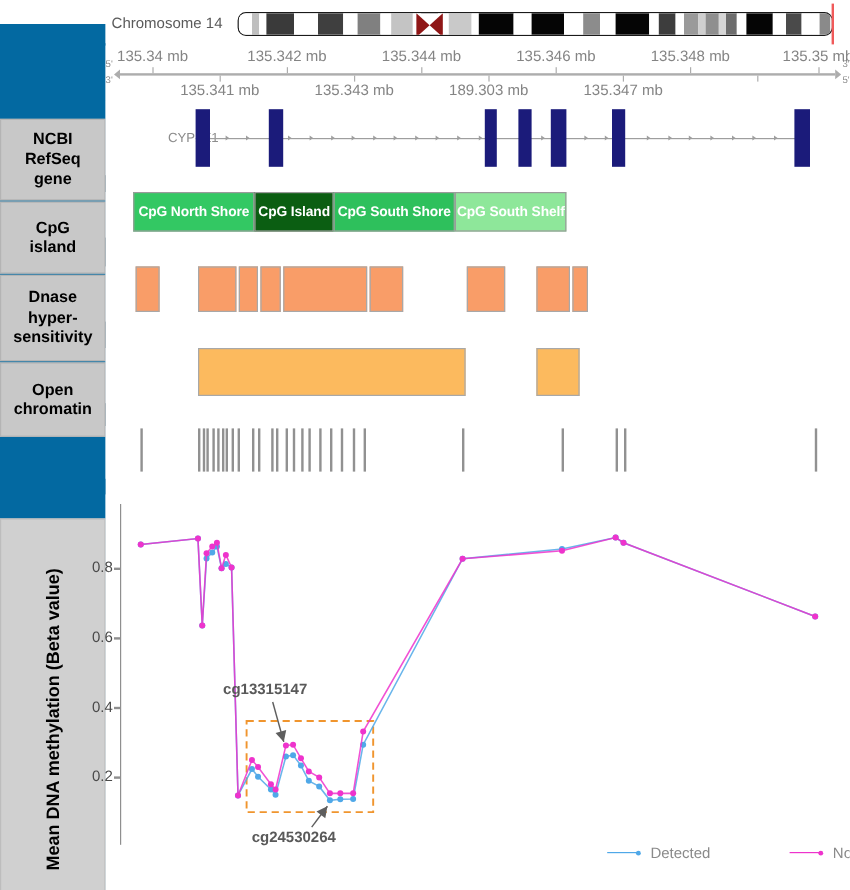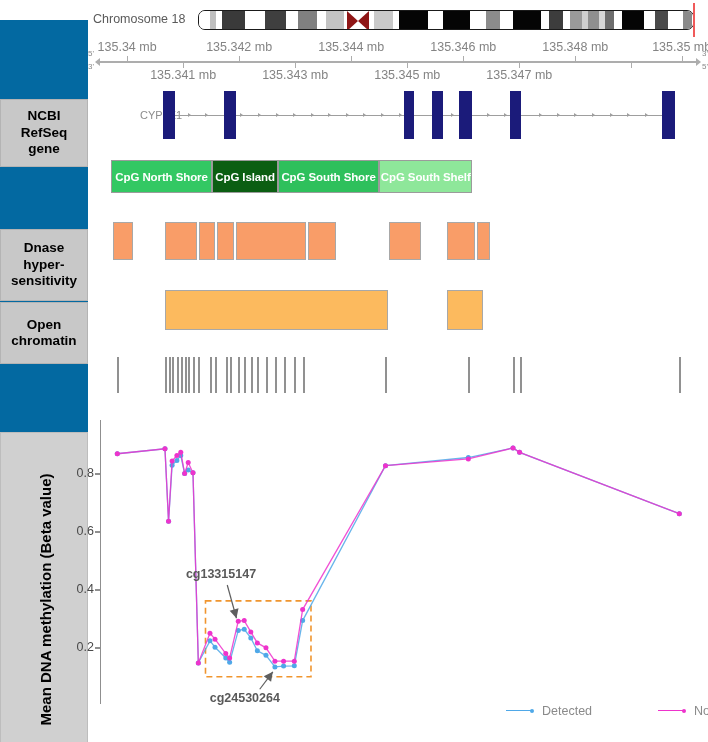--- a/index.html
+++ b/index.html
@@ -83,20 +83,26 @@
 <div class="root">
 
   <div class="side-col">
     <div class="side-cell" id="sc0" style="top: 79px; height: 68px;">
       <span>
           <div>NCBI</div>
           <div>RefSeq</div>
           <div>gene</div>
         </span>
     </div>
+    <div class="side-cell" id="sc1" style="top: 148px; height: 60px;">
+      <span>
+          <div>CpG</div>
+          <div>island</div>
+        </span>
+    </div>
     <div class="side-cell" id="sc2" style="top: 209px; height: 72px;">
       <span>
           <div>Dnase</div>
           <div>hyper-</div>
           <div>sensitivity</div>
         </span>
     </div>
     <div class="side-cell" id="sc3" style="top: 282px; height: 62px;">
       <span>
           <div>Open</div>
@@ -104,21 +110,21 @@
         </span>
     </div>
     <div class="side-plot" id="sc5" style="top: 412px; height: 330px;">
       <div class="ytitle">
         <span>Mean DNA methylation (Beta value)</span>
       </div>
     </div>
   </div>
 
   <div class="track" id="tr-ideo" style="top: 2px; height: 34px;">
-      <div class="ideo-label" style="left: 5px; top: 10px;">Chromosome 18</div>
+      <div class="ideo-label" style="left: 5px; top: 10px;">Chromosome 14</div>
       <div class="ideo" style="left: 110px; top: 8px; width: 496px; height: 20px;">
         <div class="band" style="left: 0px; width: 10.912px; background: rgb(255, 255, 255);"></div>
         <div class="band" style="left: 10.912px; width: 5.952px; background: rgb(191, 191, 191);"></div>
         <div class="band" style="left: 16.864px; width: 5.952px; background: rgb(255, 255, 255);"></div>
         <div class="band" style="left: 22.816px; width: 22.816px; background: rgb(58, 58, 58);"></div>
         <div class="band" style="left: 45.632px; width: 20.832px; background: rgb(255, 255, 255);"></div>
         <div class="band" style="left: 66.464px; width: 20.832px; background: rgb(63, 63, 63);"></div>
         <div class="band" style="left: 87.296px; width: 11.904px; background: rgb(255, 255, 255);"></div>
         <div class="band" style="left: 99.2px; width: 18.848px; background: rgb(128, 128, 128);"></div>
         <div class="band" style="left: 118.048px; width: 8.928px; background: rgb(255, 255, 255);"></div>
@@ -170,21 +176,21 @@
       <div class="axis-lab" style="left: 375.262px; top: 2px;">135.346 mb</div>
       <div class="axis-tick" style="left: 375.262px; top: 18px; height: 5px;"></div>
       <div class="axis-lab" style="left: 487.31px; top: 2px;">135.348 mb</div>
       <div class="axis-tick" style="left: 487.31px; top: 18px; height: 5px;"></div>
       <div class="axis-lab" style="left: 593.696px; top: 2px;">135.35 mb</div>
       <div class="axis-tick" style="left: 593.696px; top: 18px; height: 5px;"></div>
       <div class="axis-lab" style="left: 95.142px; top: 30px;">135.341 mb</div>
       <div class="axis-tick" style="left: 95.142px; top: 25px; height: 5px;"></div>
       <div class="axis-lab" style="left: 207.19px; top: 30px;">135.343 mb</div>
       <div class="axis-tick" style="left: 207.19px; top: 25px; height: 5px;"></div>
-      <div class="axis-lab" style="left: 319.238px; top: 30px;">135.345 mb</div>
+      <div class="axis-lab" style="left: 319.238px; top: 30px;">189.303 mb</div>
       <div class="axis-tick" style="left: 319.238px; top: 25px; height: 5px;"></div>
       <div class="axis-lab" style="left: 431.286px; top: 30px;">135.347 mb</div>
       <div class="axis-tick" style="left: 431.286px; top: 25px; height: 5px;"></div>
       <div class="axis-lab" style="left: 543.334px; top: 30px; margin-top: 19px;">135.349 mb</div>
       <div class="axis-tick" style="left: 543.334px; top: 25px; height: 5px;"></div>
       <div class="strand" style="left: 0px; top: 12px;">5'</div>
       <div class="strand" style="left: 0px; top: 25px;">3'</div>
       <div class="strand" style="left: 614px; top: 12px;">3'</div>
       <div class="strand" style="left: 614px; top: 25px;">5'</div>
     </div>

